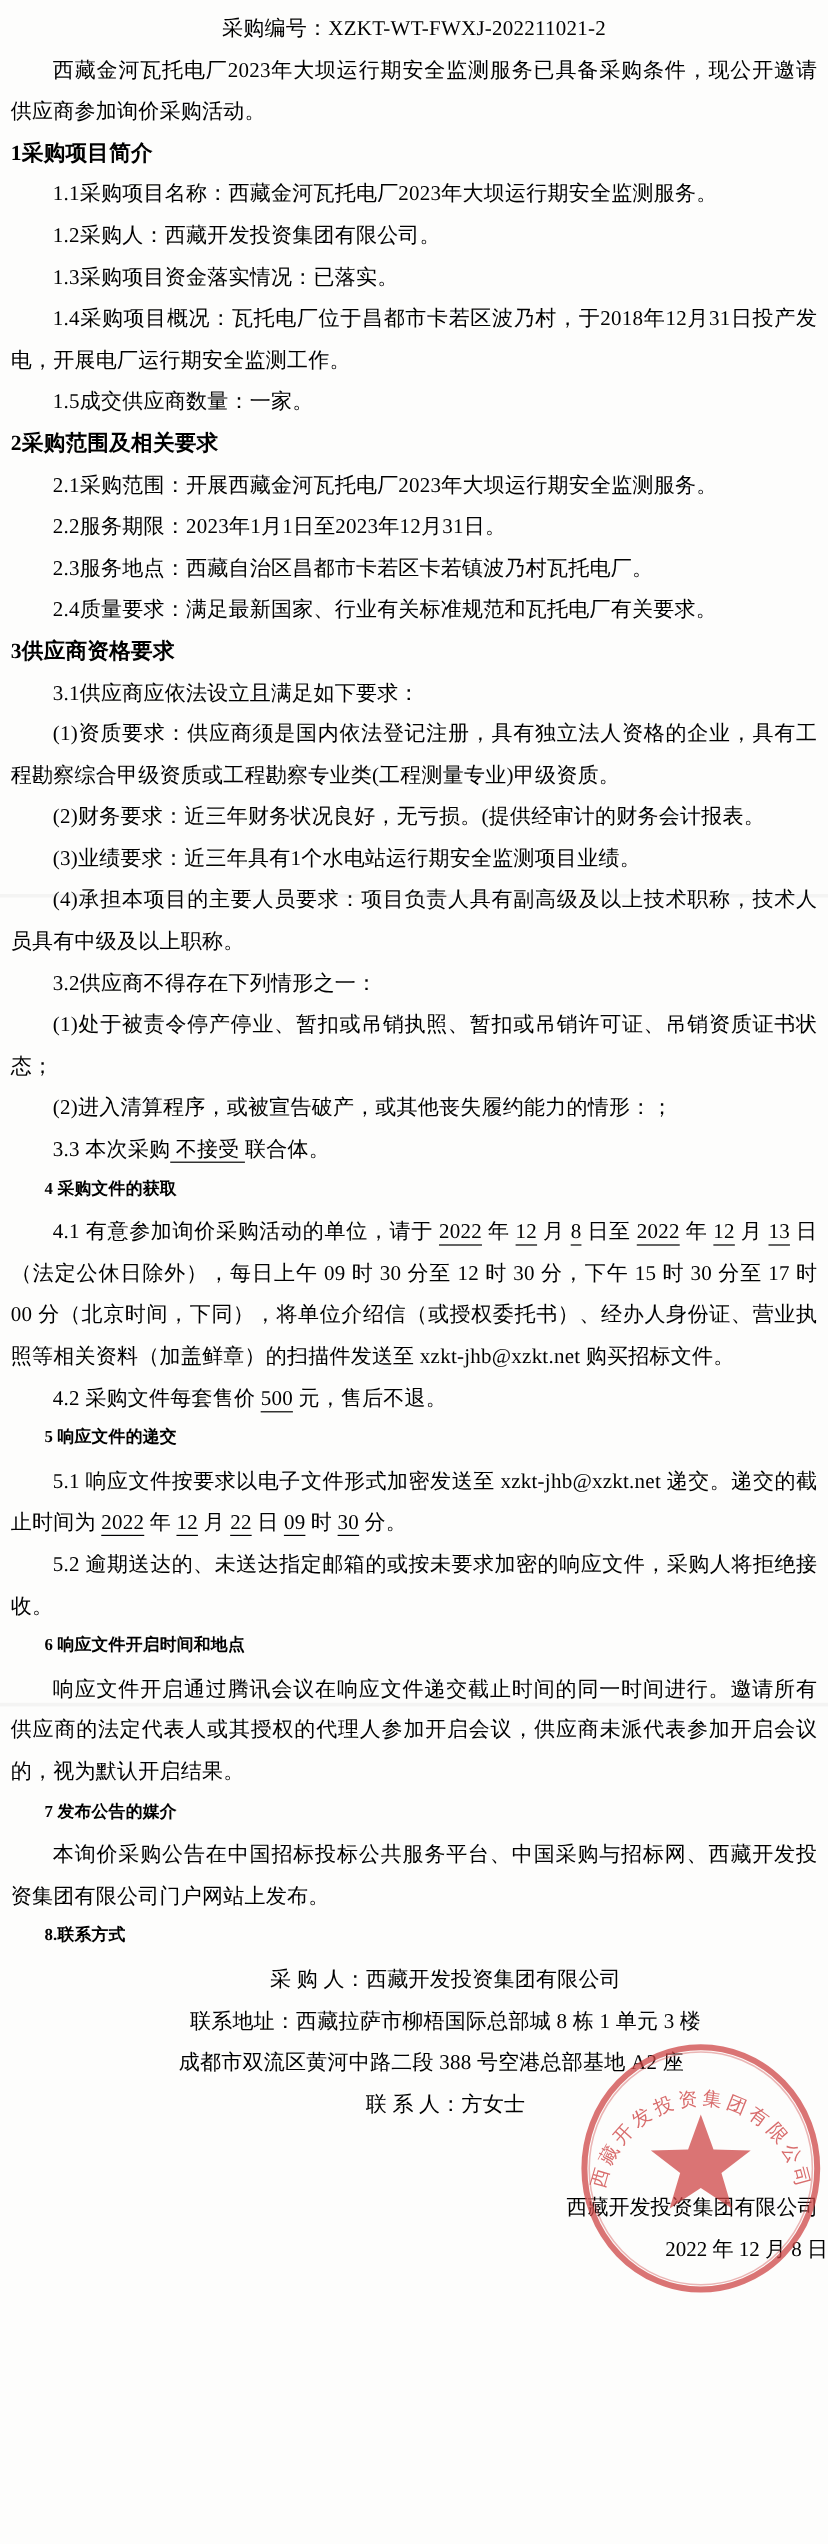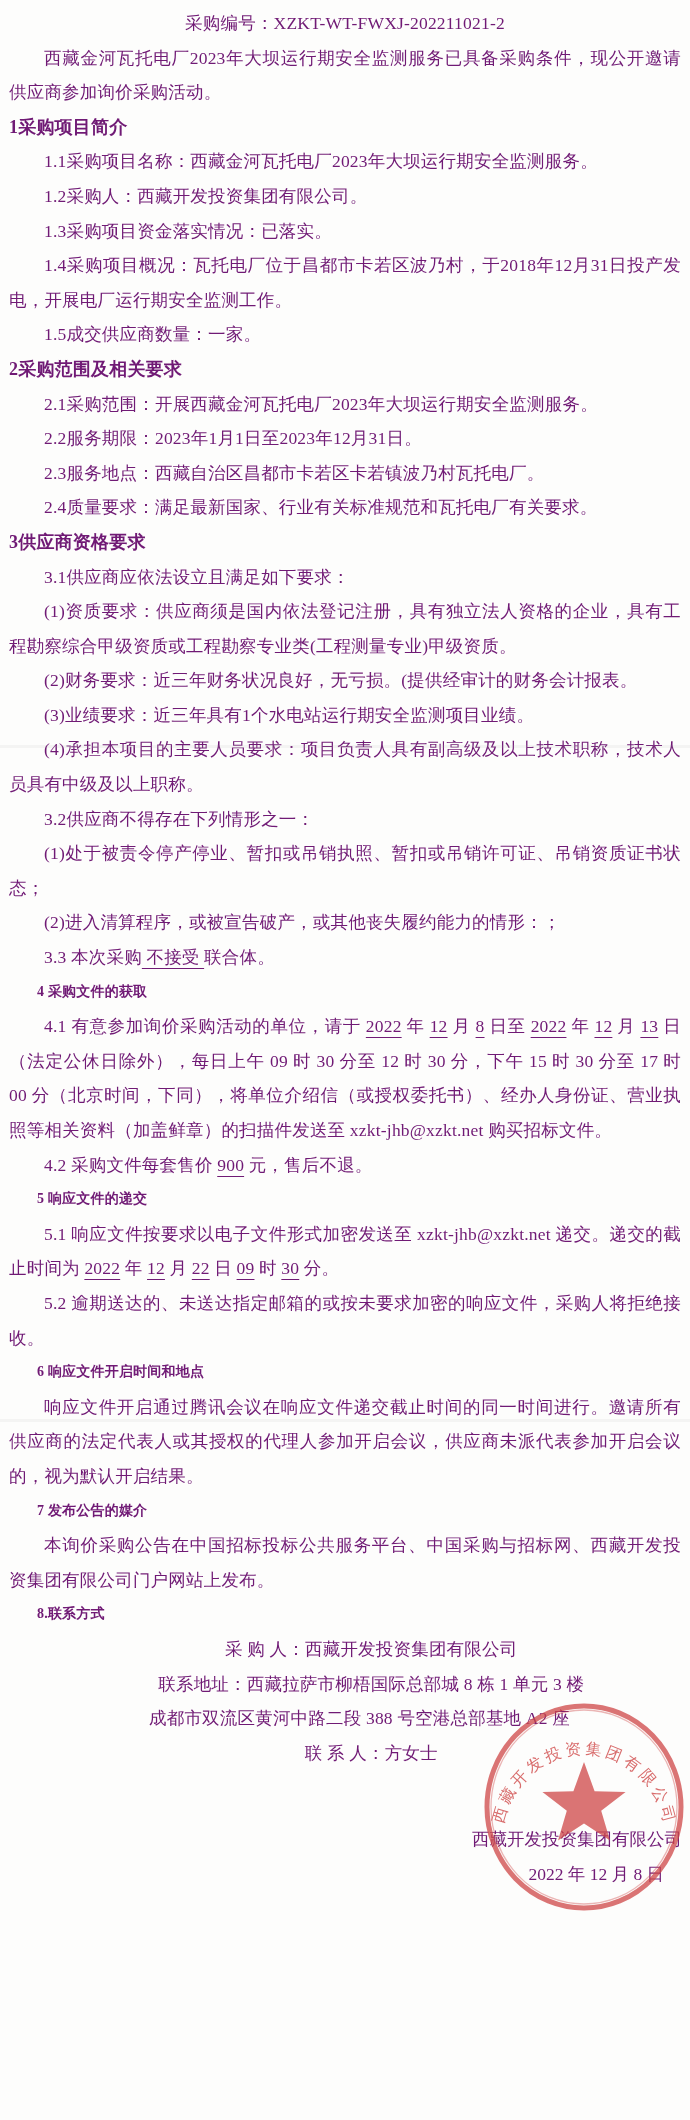--- a/index.html
+++ b/index.html
@@ -5,21 +5,21 @@
   * { margin: 0; padding: 0; box-sizing: border-box; }
   html, body { background: #ffffff; }
   .page {
     position: relative;
     width: 690px;
     height: 2120px;
     margin: 0;
     background: #fdfdfc;
     overflow: hidden;
     font-family: "Liberation Serif", "DejaVu Serif", serif;
-    color: #701a75;
+    color: #000000;
   }
   .doc { padding: 6px 9px 0 9px; }
   p.line {
     font-size: 17.5px;
     line-height: 34.6px;
     text-align: justify;
     letter-spacing: 0.2px;
   }
   p.center  { text-align: center; }
   p.para    { text-indent: 2em; }
@@ -40,21 +40,20 @@
   .sig-company {
     font-size: 17.5px;
     line-height: 35px;
     text-align: right;
     padding-right: 8px;
   }
   .sig-date {
     font-size: 17.5px;
     line-height: 35px;
     text-align: right;
-    padding-right: 26px;
   }
   .stamp {
     position: absolute;
     top: -122px;
     right: 2px;
     width: 208px;
     height: 214px;
     pointer-events: none;
     opacity: 0.88;
   }
@@ -89,21 +88,21 @@
       <p class="line para"><span>(1)资质要求：供应商须是国内依法登记注册，具有独立法人资格的企业，具有工程勘察综合甲级资质或工程勘察专业类(工程测量专业)甲级资质。</span></p>
       <p class="line para"><span>(2)财务要求：近三年财务状况良好，无亏损。(提供经审计的财务会计报表。</span></p>
       <p class="line para"><span>(3)业绩要求：近三年具有1个水电站运行期安全监测项目业绩。</span></p>
       <p class="line para"><span>(4)承担本项目的主要人员要求：项目负责人具有副高级及以上技术职称，技术人员具有中级及以上职称。</span></p>
       <p class="line para"><span>3.2供应商不得存在下列情形之一：</span></p>
       <p class="line para"><span>(1)处于被责令停产停业、暂扣或吊销执照、暂扣或吊销许可证、吊销资质证书状态；</span></p>
       <p class="line para"><span>(2)进入清算程序，或被宣告破产，或其他丧失履约能力的情形：；</span></p>
       <p class="line para"><span>3.3 本次采购</span><span class="u"> 不接受 </span><span>联合体。</span></p>
       <p class="line h-indent"><span>4 采购文件的获取</span></p>
       <p class="line para"><span>4.1 有意参加询价采购活动的单位，请于 </span><span class="u">2022</span><span> 年 </span><span class="u">12</span><span> 月 </span><span class="u">8</span><span> 日至 </span><span class="u">2022</span><span> 年 </span><span class="u">12</span><span> 月 </span><span class="u">13</span><span> 日（法定公休日除外），每日上午 09 时 30 分至 12 时 30 分，下午 15 时 30 分至 17 时 00 分（北京时间，下同），将单位介绍信（或授权委托书）、经办人身份证、营业执照等相关资料（加盖鲜章）的扫描件发送至 xzkt-jhb@xzkt.net 购买招标文件。</span></p>
-      <p class="line para"><span>4.2 采购文件每套售价 </span><span class="u">900</span><span> 元，售后不退。</span></p>
+      <p class="line para"><span>4.2 采购文件每套售价 </span><span class="u">500</span><span> 元，售后不退。</span></p>
       <p class="line h-indent"><span>5 响应文件的递交</span></p>
       <p class="line para"><span>5.1 响应文件按要求以电子文件形式加密发送至 xzkt-jhb@xzkt.net 递交。递交的截止时间为 </span><span class="u">2022</span><span> 年 </span><span class="u">12</span><span> 月 </span><span class="u">22</span><span> 日 </span><span class="u">09</span><span> 时 </span><span class="u">30</span><span> 分。</span></p>
       <p class="line para"><span>5.2 逾期送达的、未送达指定邮箱的或按未要求加密的响应文件，采购人将拒绝接收。</span></p>
       <p class="line h-indent"><span>6 响应文件开启时间和地点</span></p>
       <p class="line para"><span>响应文件开启通过腾讯会议在响应文件递交截止时间的同一时间进行。邀请所有供应商的法定代表人或其授权的代理人参加开启会议，供应商未派代表参加开启会议的，视为默认开启结果。</span></p>
       <p class="line h-indent"><span>7 发布公告的媒介</span></p>
       <p class="line para"><span>本询价采购公告在中国招标投标公共服务平台、中国采购与招标网、西藏开发投资集团有限公司门户网站上发布。</span></p>
       <p class="line h-indent"><span>8.联系方式</span></p>
       <p class="line contact"><span>采 购 人：西藏开发投资集团有限公司</span></p>
       <p class="line contact"><span>联系地址：西藏拉萨市柳梧国际总部城 8 栋 1 单元 3 楼</span></p>

